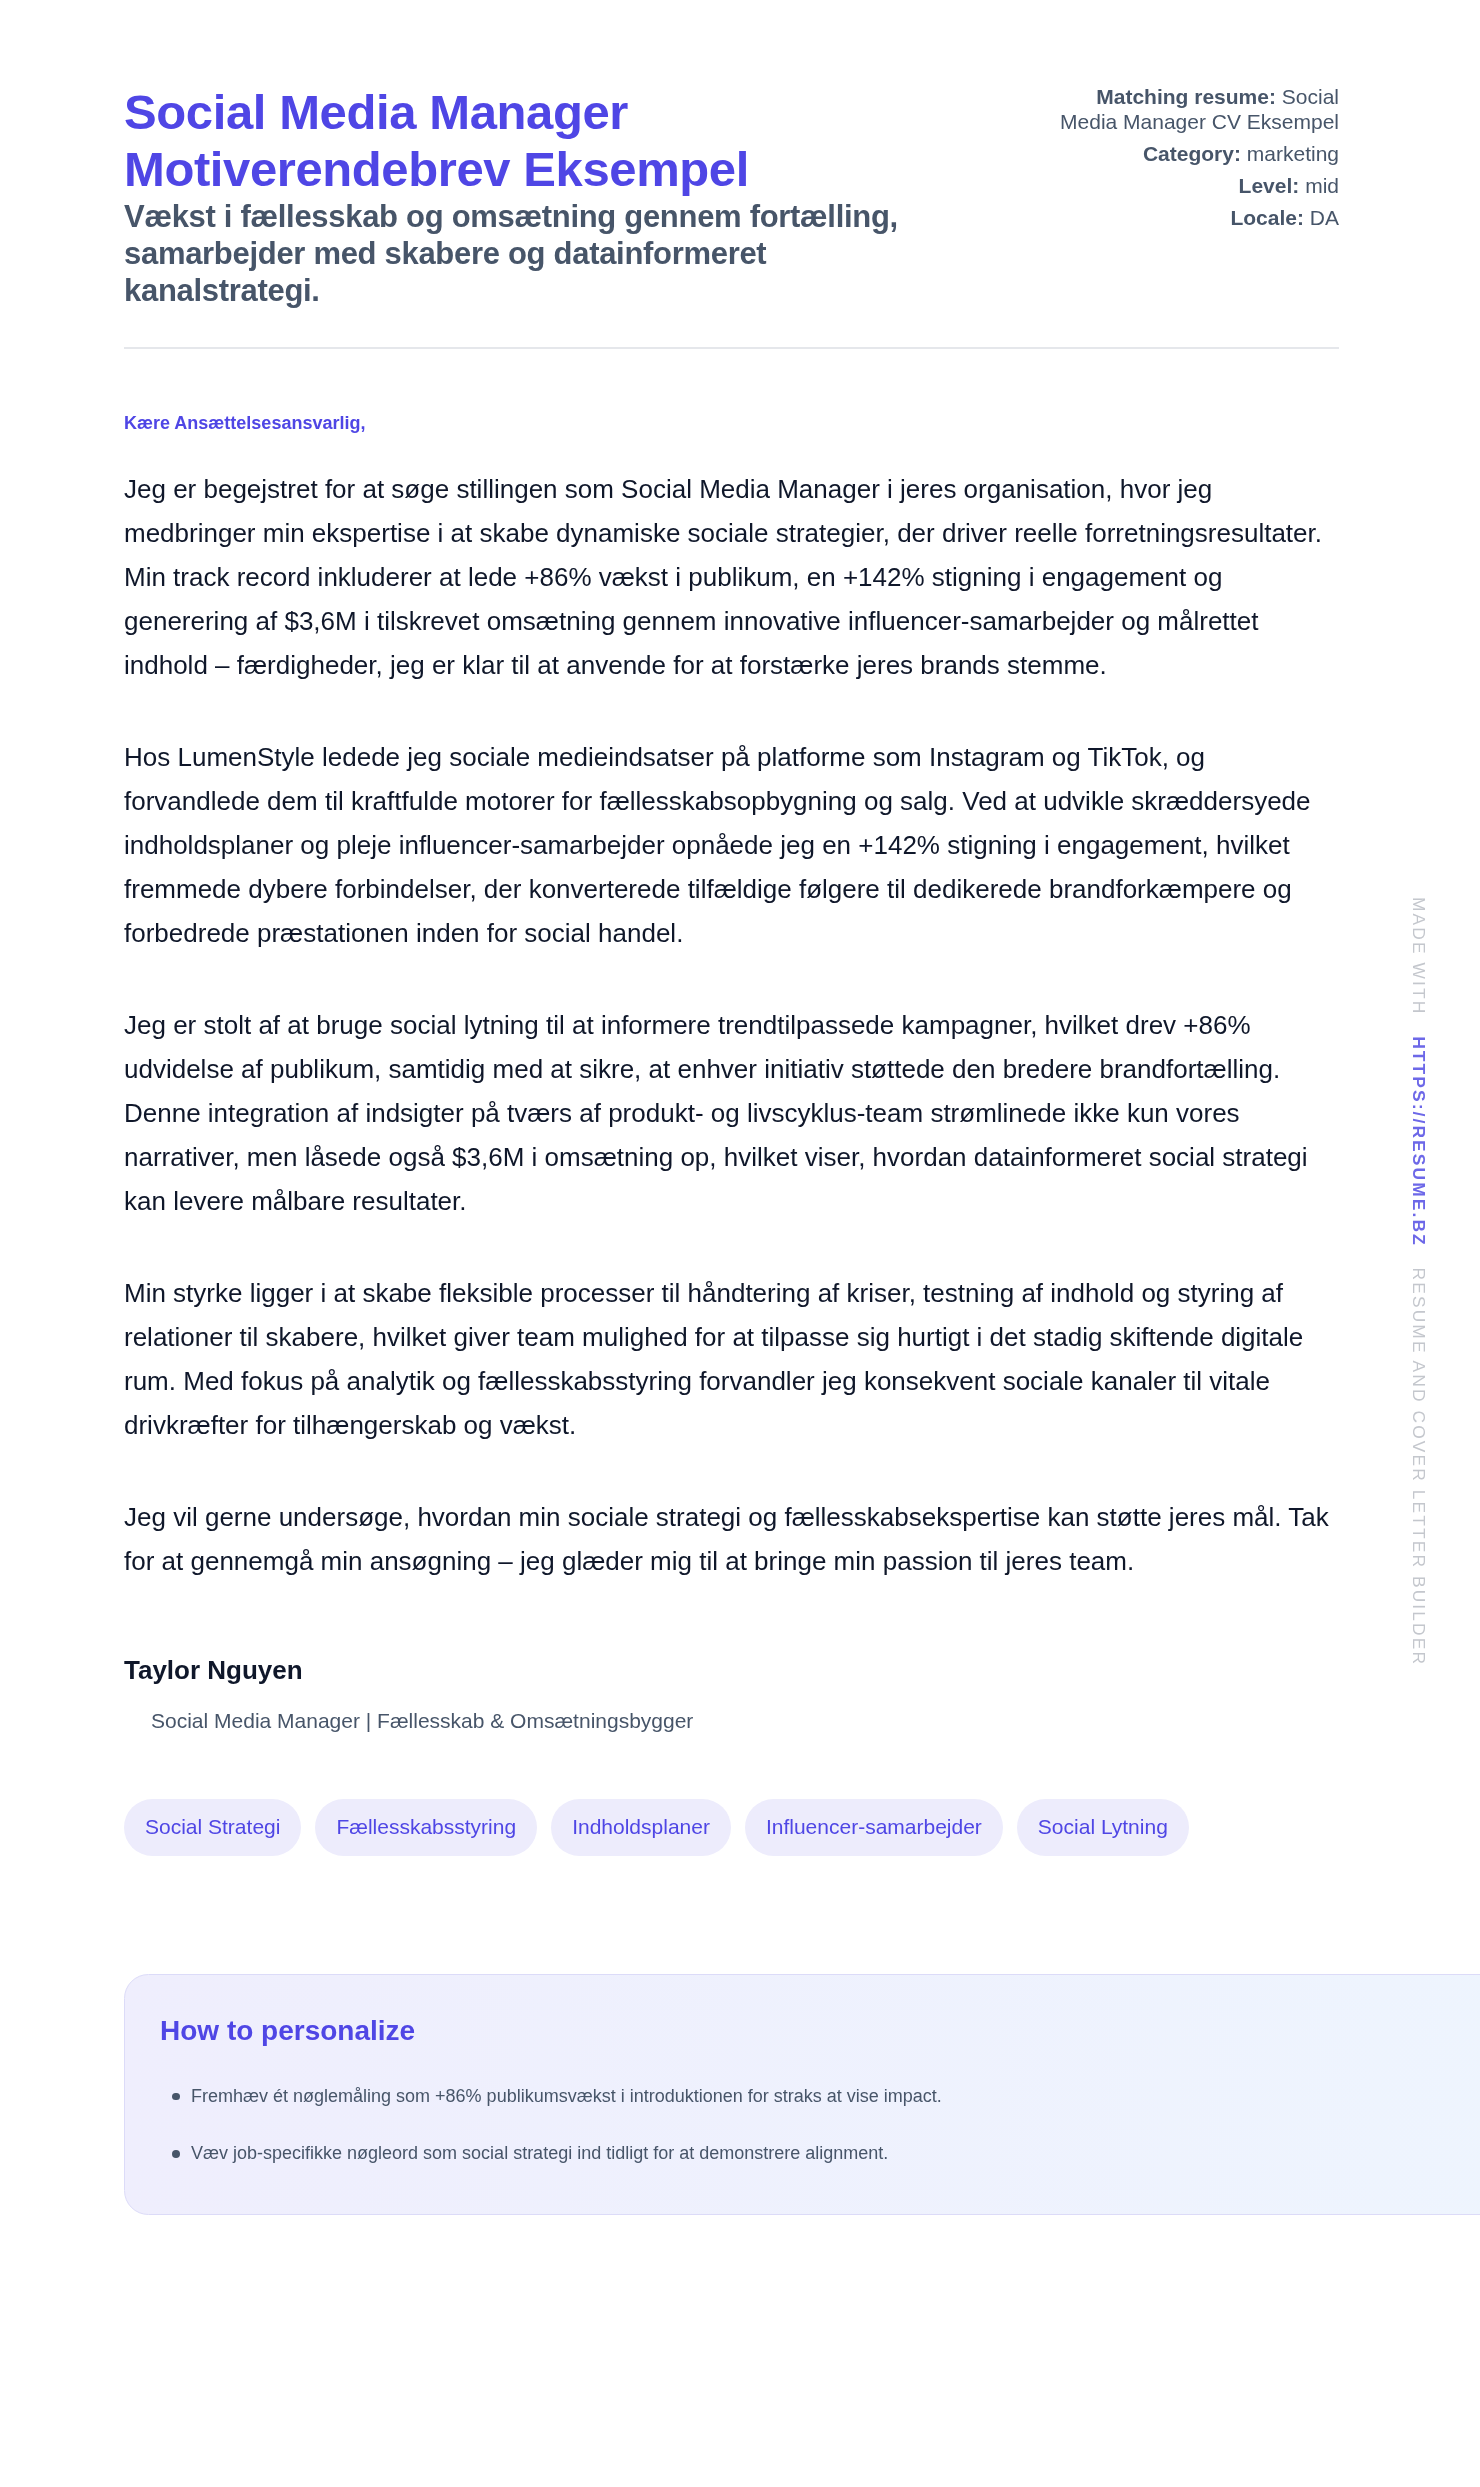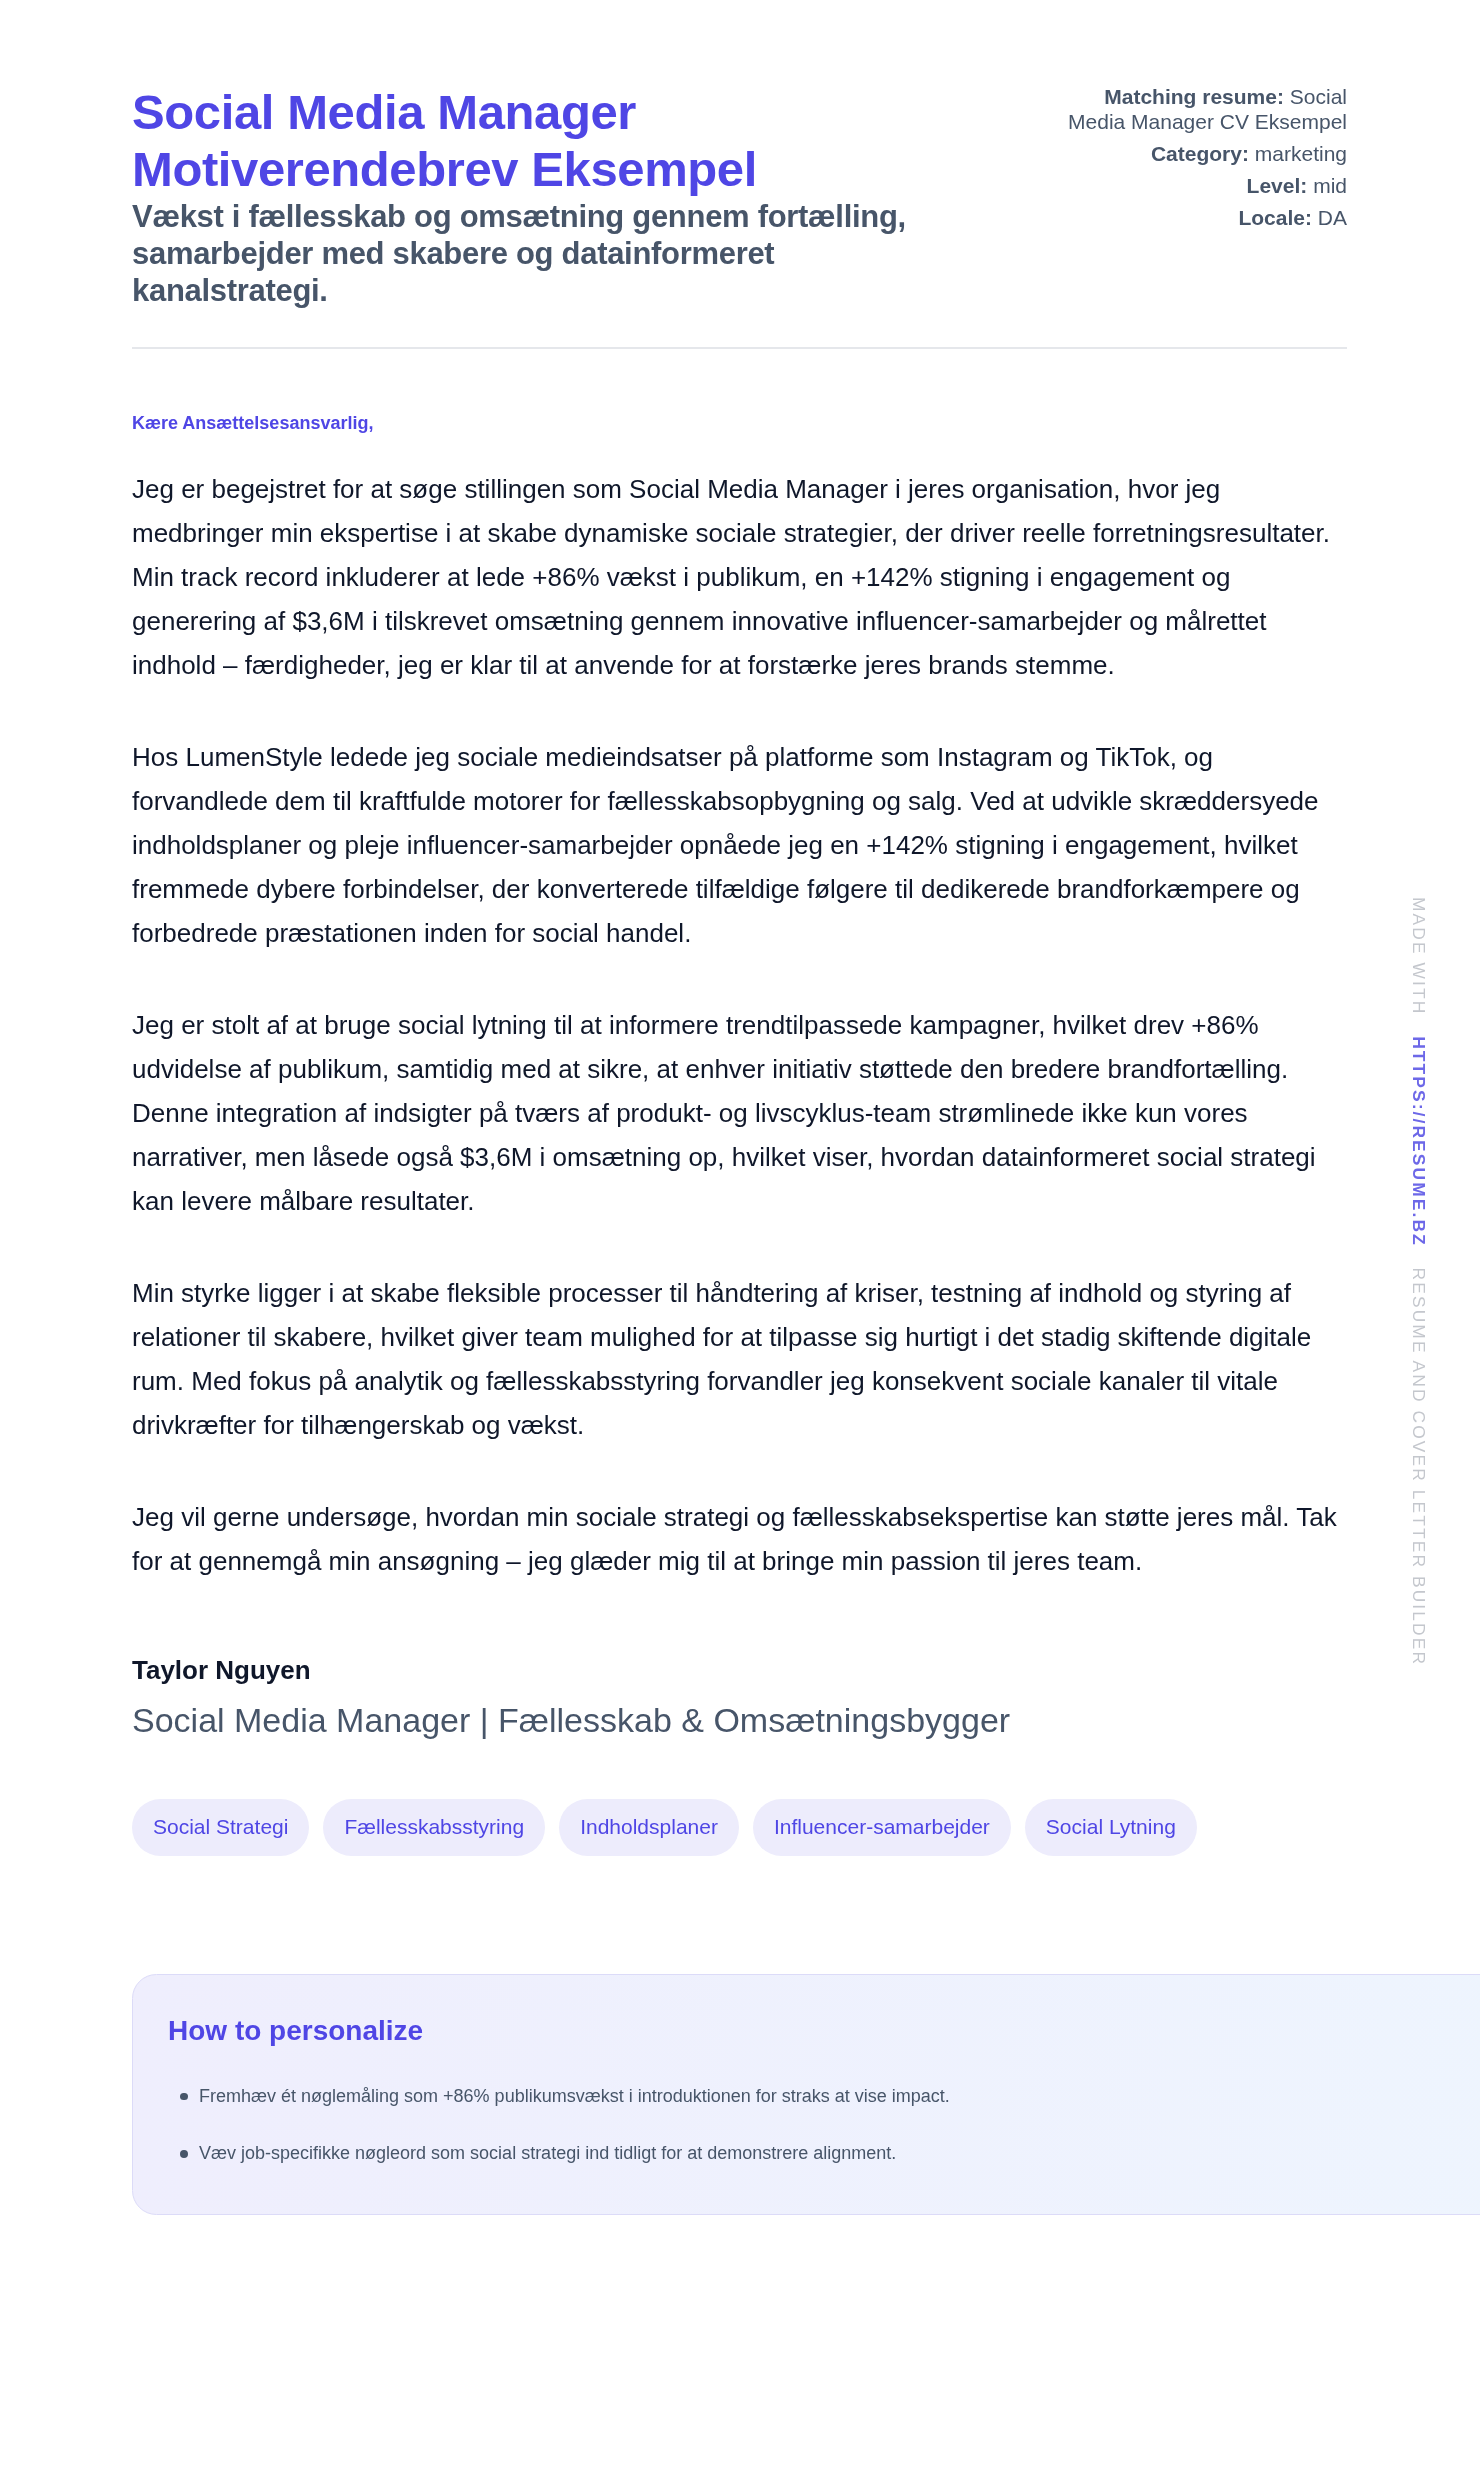--- a/index.html
+++ b/index.html
@@ -5,21 +5,21 @@
     * { box-sizing: border-box; margin: 0; padding: 0; }
     html, body { width: 1480px; height: 2487px; background: #ffffff; }
     body {
       position: relative;
       font-family: "Liberation Sans", "DejaVu Sans", sans-serif;
       color: #0f172a;
       overflow: hidden;
     }
     .page {
       position: absolute;
-      left: 132px;
+      left: 124px;
       top: 84px;
       width: 1215px;
     }
     .header {
       display: flex;
       justify-content: space-between;
       align-items: flex-start;
     }
     .header-left { width: 819px; }
     .title {
@@ -69,24 +69,25 @@
     }
     .signature { margin-top: 70px; }
     .sig-name {
       font-size: 26px;
       line-height: 35px;
       font-weight: 700;
       color: #0f172a;
     }
     .sig-title {
       margin-top: 15px;
-      font-size: 34px;
+      font-size: 21px;
       line-height: 35px;
       font-weight: 500;
       color: #475569;
+      margin-left: 27px;
     }
     .tags {
       margin-top: 61px;
       display: flex;
       gap: 14px;
     }
     .tag {
       display: inline-flex;
       align-items: center;
       height: 57px;

